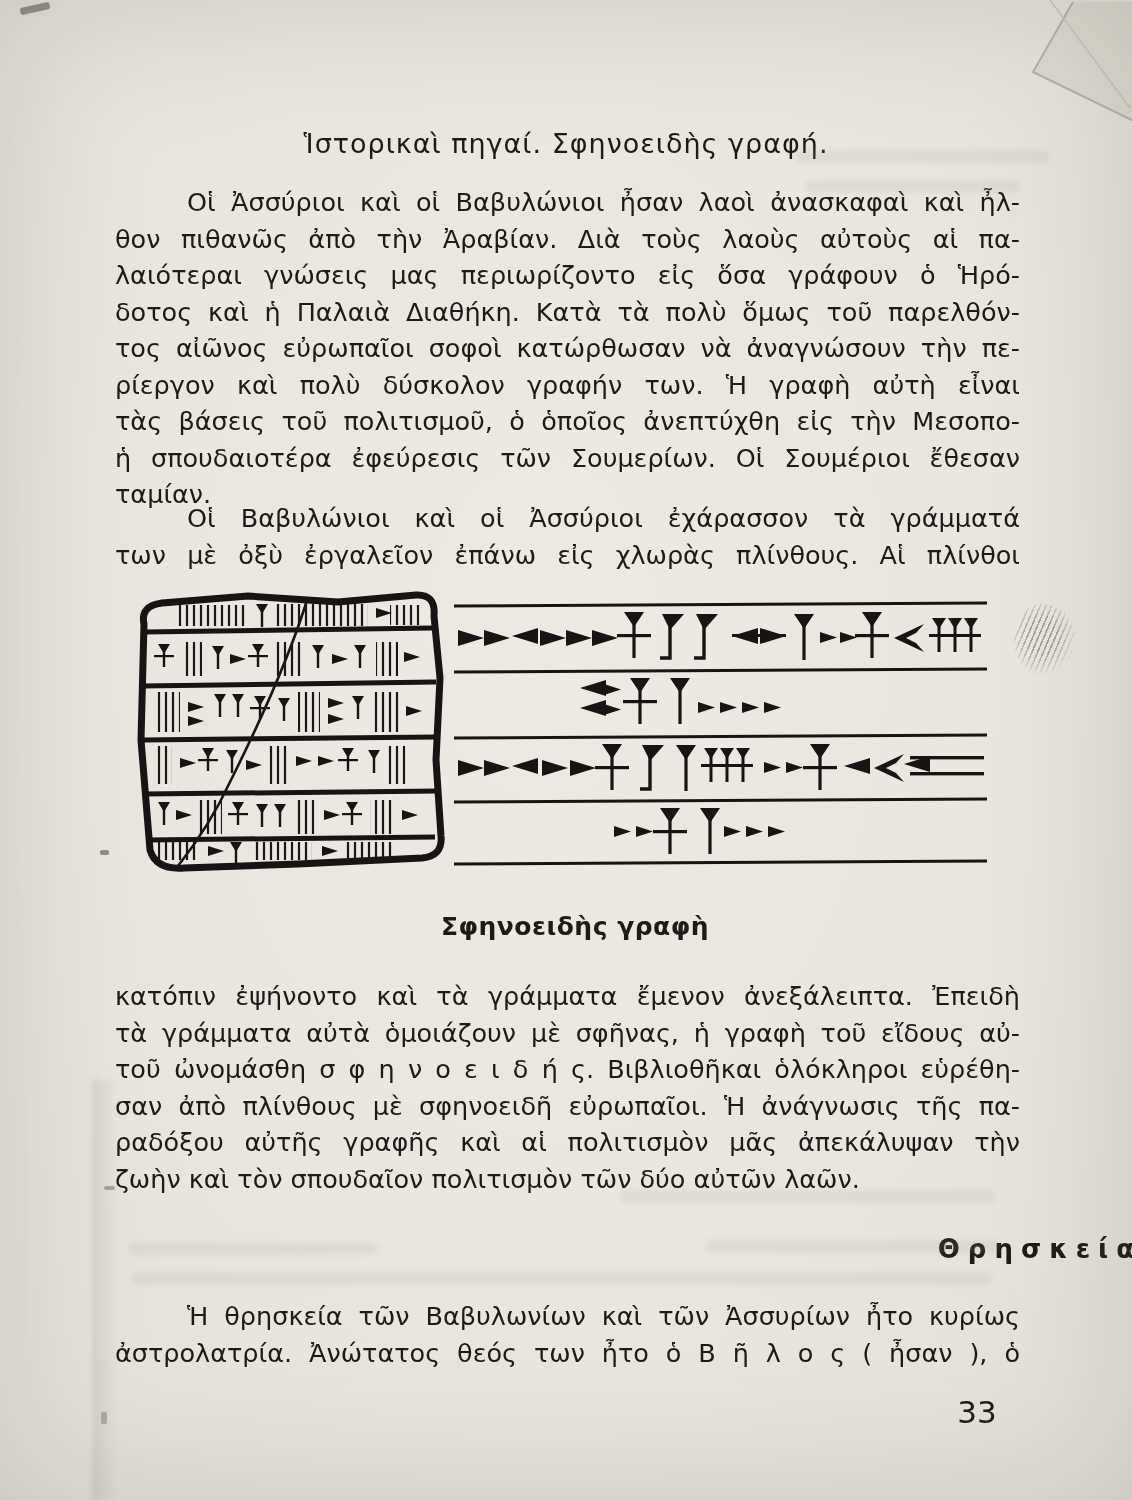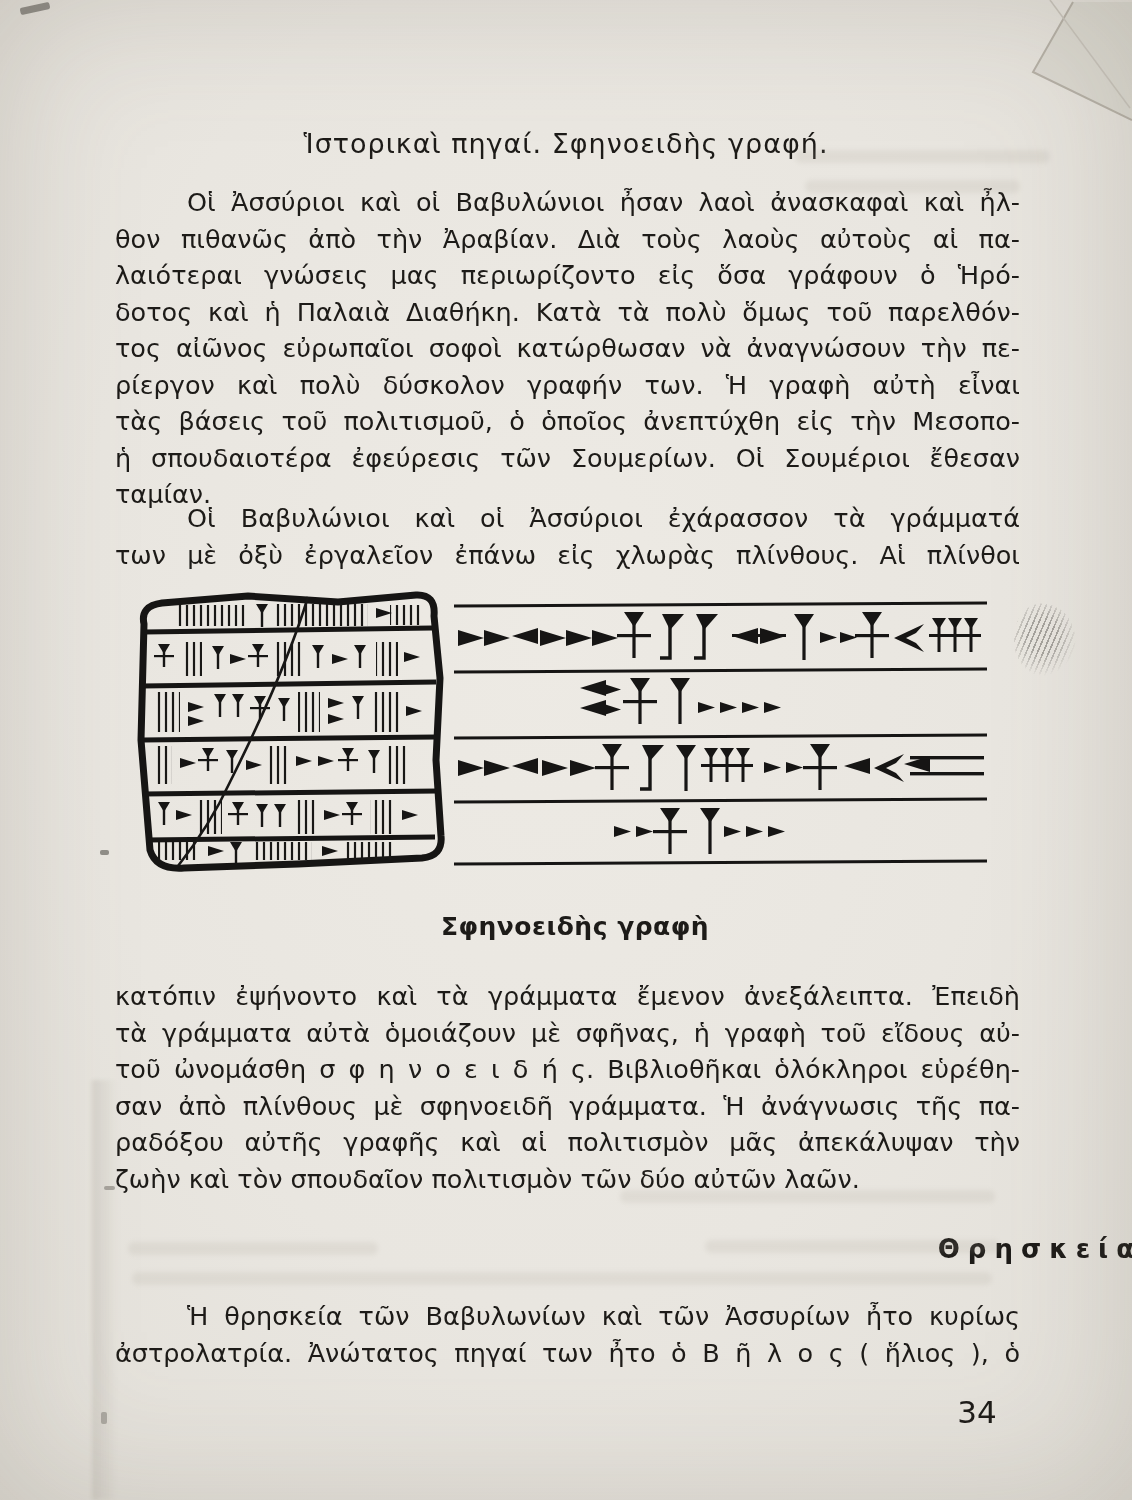--- a/index.html
+++ b/index.html
@@ -266,33 +266,33 @@
         <use href="#c-rs" x="316" y="228"></use>
     </svg>
   </div>
 
   <div class="caption">Σφηνοειδὴς γραφὴ</div>
 
   <div class="para p3">
     <div class="bline">κατόπιν ἐψήνοντο καὶ τὰ γράμματα ἔμενον ἀνεξάλειπτα. Ἐπειδὴ</div>
     <div class="bline">τὰ γράμματα αὐτὰ ὁμοιάζουν μὲ σφῆνας, ἡ γραφὴ τοῦ εἴδους αὐ-</div>
     <div class="bline">τοῦ ὠνομάσθη σ φ η ν ο ε ι δ ή ς.  Βιβλιοθῆκαι ὁλόκληροι εὑρέθη-</div>
-    <div class="bline">σαν ἀπὸ πλίνθους μὲ σφηνοειδῆ γράμματα. Ἡ ἀνάγνωσις τῆς πα-</div>
+    <div class="bline">σαν ἀπὸ πλίνθους μὲ σφηνοειδῆ εὐρωπαῖοι. Ἡ ἀνάγνωσις τῆς πα-</div>
     <div class="bline">ραδόξου αὐτῆς γραφῆς καὶ αἱ πολιτισμὸν μᾶς ἀπεκάλυψαν τὴν</div>
     <div class="bline end">ζωὴν καὶ τὸν σπουδαῖον πολιτισμὸν τῶν δύο αὐτῶν λαῶν.</div>
   </div>
 
   <div class="heading2">Θρησκεία.</div>
 
   <div class="para p4">
     <div class="bline indent">Ἡ θρησκεία τῶν Βαβυλωνίων καὶ τῶν Ἀσσυρίων ἦτο κυρίως</div>
-    <div class="bline">ἀστρολατρία. Ἀνώτατος πηγαί των ἦτο ὁ Β ῆ λ ο ς ( ἥλιος ), ὁ</div>
-  </div>
-
-  <div class="pageno">34</div>
+    <div class="bline">ἀστρολατρία. Ἀνώτατος θεός των ἦτο ὁ Β ῆ λ ο ς ( ἦσαν ), ὁ</div>
+  </div>
+
+  <div class="pageno">33</div>
 
   <div class="ghost" style="left:795px;top:150px;width:255px;"></div>
   <div class="ghost" style="left:805px;top:180px;width:215px;"></div>
   <div class="ghost" style="left:620px;top:1190px;width:375px;"></div>
   <div class="ghost" style="left:128px;top:1242px;width:250px;"></div>
   <div class="ghost" style="left:705px;top:1240px;width:295px;"></div>
   <div class="ghost" style="left:132px;top:1272px;width:860px;"></div>
 
   <div class="speck" style="left:20px;top:5px;width:30px;height:7px;transform:rotate(-12deg);"></div>
   <div class="speck" style="left:100px;top:850px;width:9px;height:5px;"></div>

